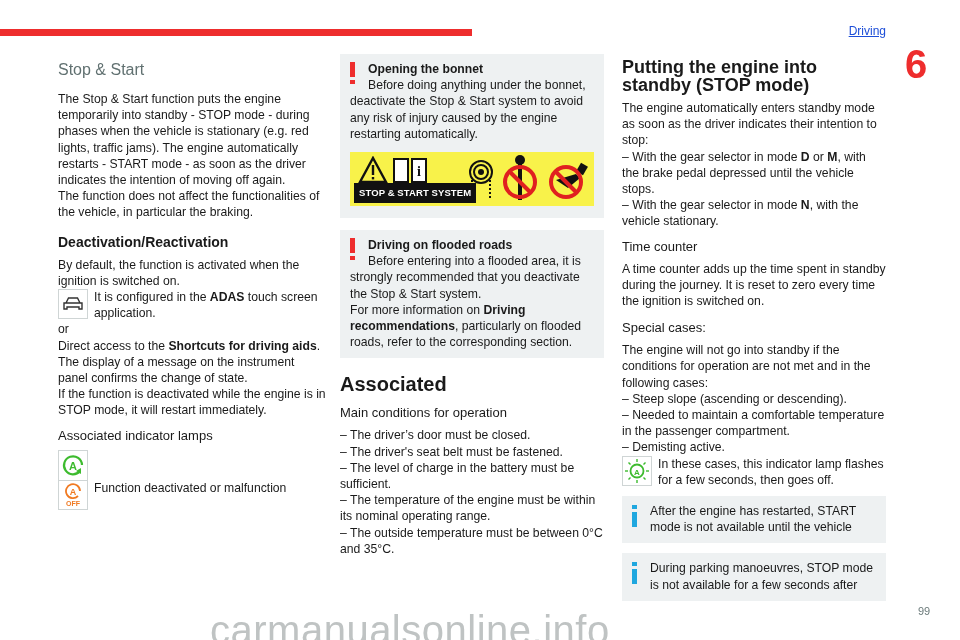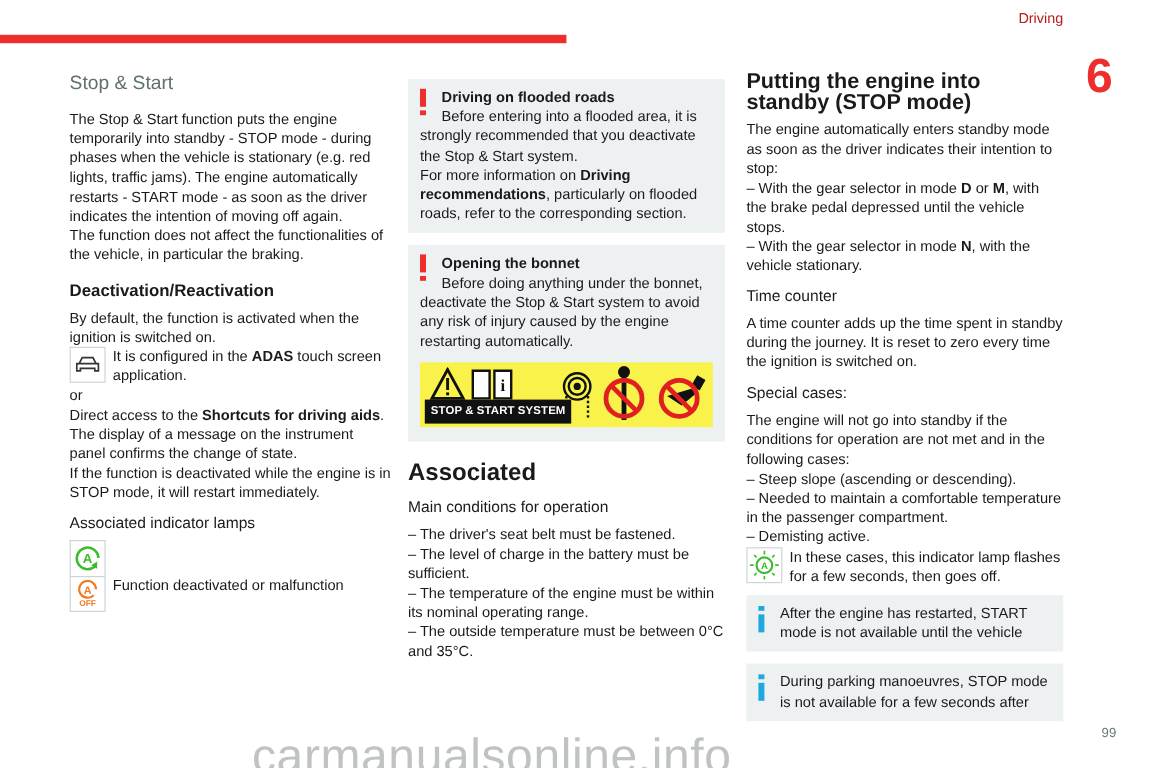--- a/index.html
+++ b/index.html
@@ -1,19 +1,19 @@
 <!DOCTYPE html>
 <html><head>
 <meta charset="utf-8">
 <style>
   html, body { margin:0; padding:0; }
   body { width:960px; height:640px; background:#ffffff; position:relative; overflow:hidden;
          font-family:"Liberation Sans", sans-serif; color:#1a1a1a; }
   .topbar { position:absolute; left:0; top:29px; width:472px; height:7px; background:#ee2d2d; }
-  .chapter-name { position:absolute; right:74px; top:8px; font-size:12px; color:#b91c1c; }
+  .chapter-name { position:absolute; right:74px; top:24px; font-size:12px; color:#1d4ed8;text-decoration:underline; }
   .chapter-num { position:absolute; left:905px; top:44px; font-size:40px; font-weight:bold; color:#ee2d2d; line-height:1; }
   .col { position:absolute; top:54px; font-size:12.2px; line-height:16.2px; }
   .col1 { left:58px; width:268px; }
   .col2 { left:340px; width:264px; }
   .col3 { left:622px; width:264px; }
   h1.title { font-size:16px; font-weight:normal; color:#607070; margin:3px 0 8px 0; line-height:26px; }
   h2.sub { font-size:14px; font-weight:bold; margin:12px 0 6px 0; line-height:18px; }
   h2.big { font-size:20px; font-weight:bold; margin:14px 0 8px 0; line-height:24px; }
   h3 { font-size:13px; font-weight:normal; margin:8px 0 6px 0; line-height:17px; }
   p { margin:0; }
@@ -76,31 +76,20 @@
           <path d="M15 13 A7 7 0 1 1 17 8" fill="none" stroke="#f07a22" stroke-width="1.8"></path>
           <text x="10" y="12" text-anchor="middle" font-size="9" font-weight="bold" fill="#f07a22" font-family="Liberation Sans, sans-serif">A</text>
         </svg>
       <span style="font-size:7px;font-weight:bold;color:#f07a22;line-height:7px;">OFF</span>
     </div>
     <p>Function deactivated or malfunction</p>
   </div>
 </div>
 
 <div class="col col2">
-  <div class="note" style="margin-top:12px;">
-    <div class="bang">
-        <div class="bar"></div>
-        <div class="dot"></div>
-      </div>
-    <p class="indent heading">Driving on flooded roads</p>
-    <p class="indent">Before entering into a flooded area, it is</p>
-    <p>strongly recommended that you deactivate the Stop &amp; Start system.</p>
-    <p><span>For more information on </span><b>Driving recommendations</b><span>, particularly on flooded roads, refer to the corresponding section.</span></p>
-  </div>
-
   <div class="note">
     <div class="bang">
         <div class="bar"></div>
         <div class="dot"></div>
       </div>
     <p class="indent heading">Opening the bonnet</p>
     <p class="indent">Before doing anything under the bonnet,</p>
     <p>deactivate the Stop &amp; Start system to avoid any risk of injury caused by the engine restarting automatically.</p>
     <div class="label-strip">
       <svg style="position:absolute;left:8px;top:4px;" width="30" height="28" viewBox="0 0 30 28">
@@ -127,22 +116,34 @@
       <svg style="position:absolute;left:196px;top:10px;" width="42" height="38" viewBox="0 0 42 38">
           <path d="M10 18 L30 12 L34 16 L22 26 Z" fill="#111"></path>
           <rect x="32" y="2" width="8" height="10" fill="#111" transform="rotate(30 36 7)"></rect>
           <circle cx="20" cy="20" r="15" fill="none" stroke="#e02020" stroke-width="4"></circle>
           <path d="M9 9 L31 31" stroke="#e02020" stroke-width="4"></path>
         </svg>
       <div class="ss-banner">STOP &amp; START SYSTEM</div>
     </div>
   </div>
 
+  <div class="note" style="margin-top:12px;">
+    <div class="bang">
+        <div class="bar"></div>
+        <div class="dot"></div>
+      </div>
+    <p class="indent heading">Driving on flooded roads</p>
+    <p class="indent">Before entering into a flooded area, it is</p>
+    <p>strongly recommended that you deactivate the Stop &amp; Start system.</p>
+    <p><span>For more information on </span><b>Driving recommendations</b><span>, particularly on flooded roads, refer to the corresponding section.</span></p>
+  </div>
+
   <h2 class="big">Associated</h2>
   <h3>Main conditions for operation</h3>
+  <p>–  The driver’s door must be closed.</p>
   <p>–  The driver's seat belt must be fastened.</p>
   <p>–  The level of charge in the battery must be sufficient.</p>
   <p>–  The temperature of the engine must be within its nominal operating range.</p>
   <p>–  The outside temperature must be between 0°C and 35°C.</p>
 </div>
 
 <div class="col col3">
   <h2 class="sub" style="margin-top:4px;font-size:18px;">Putting the engine into standby (STOP mode)</h2>
   <p>The engine automatically enters standby mode as soon as the driver indicates their intention to stop:</p>
   <p><span>–  With the gear selector in mode </span><b>D</b><span> or </span><b>M</b><span>, with the brake pedal depressed until the vehicle stops.</span></p>

